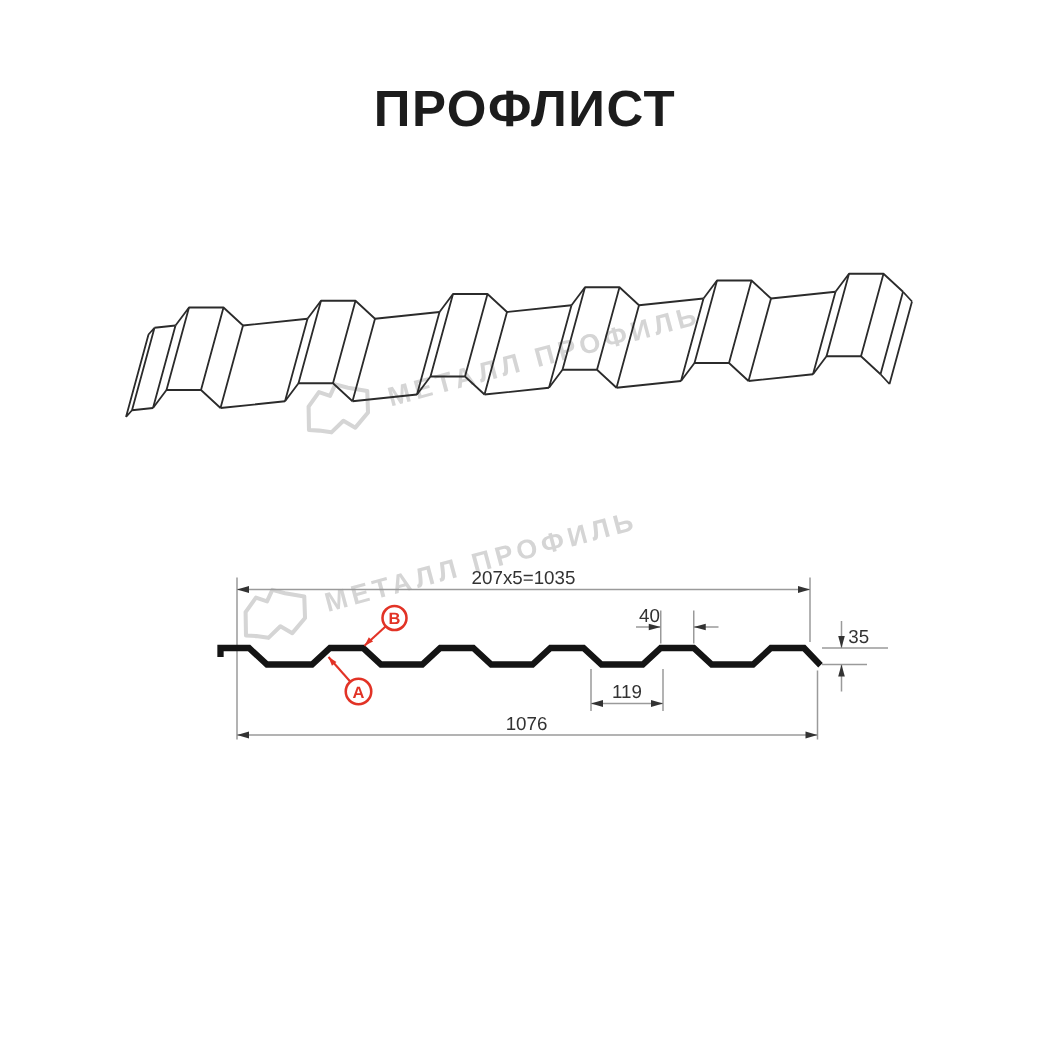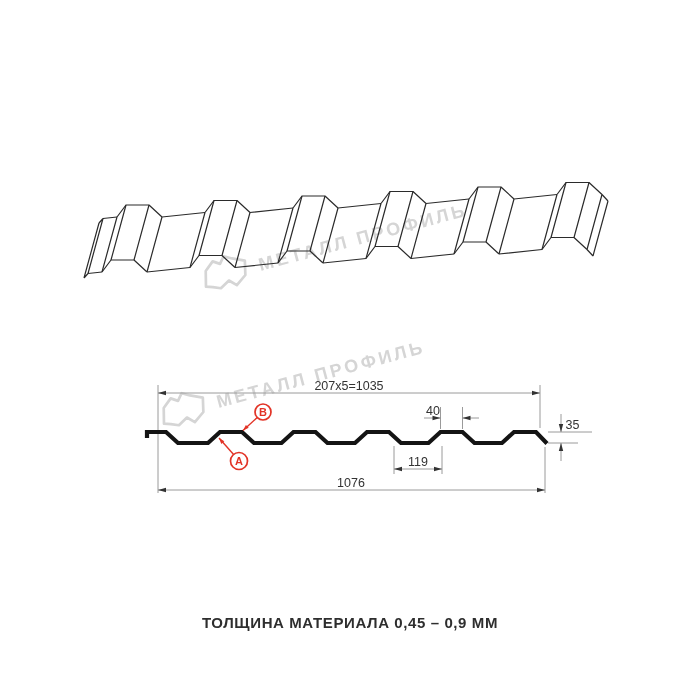--- a/index.html
+++ b/index.html
@@ -27,20 +27,21 @@
   .red{stroke:#e23326;fill:none;}
   .redtext{fill:#e23326;font-family:"Liberation Sans",sans-serif;font-size:11px;font-weight:bold;}
   .redfill{fill:#e23326;stroke:none;}
   .profile{stroke:#141414;stroke-width:4.2;fill:none;stroke-linejoin:miter;stroke-linecap:butt;}
 </style>
 </head>
 <body>
 
 <div class="stage">
 
+  <div class="title">ПРОФЛИСТ</div>
 
   <div class="wm wm-1">
     <svg width="54" height="40" viewBox="0 0 100 74">
       <polygon points="8,50 15,22 32,8 44,16 54,4 68,12 90,22 84,48 64,62 52,50 34,60 20,54" fill="none" stroke="#d5d5d5" stroke-width="5" stroke-linejoin="round"></polygon>
     </svg>
     <span>МЕТАЛЛ ПРОФИЛЬ</span>
   </div>
 
   <div class="wm wm-2">
     <svg width="54" height="40" viewBox="0 0 100 74">
@@ -131,14 +132,13 @@
     </g>
 
     <g>
       <line class="red" x1="105.6" y1="81.5" x2="91" y2="65" stroke-width="1.4"></line>
       <polygon class="redfill" points="91,65 96.3,68.3 93.3,70.9"></polygon>
       <circle class="red" cx="111" cy="88" r="8.5" stroke-width="1.7" fill="#ffffff"></circle>
       <text class="redtext" x="111" y="92.3" text-anchor="middle">A</text>
     </g>
   </svg>
 
-  <div class="footer">ТОЛЩИНА МАТЕРИАЛА 0,45 – 0,9 ММ</div>
 </div>
 
 </body></html>

